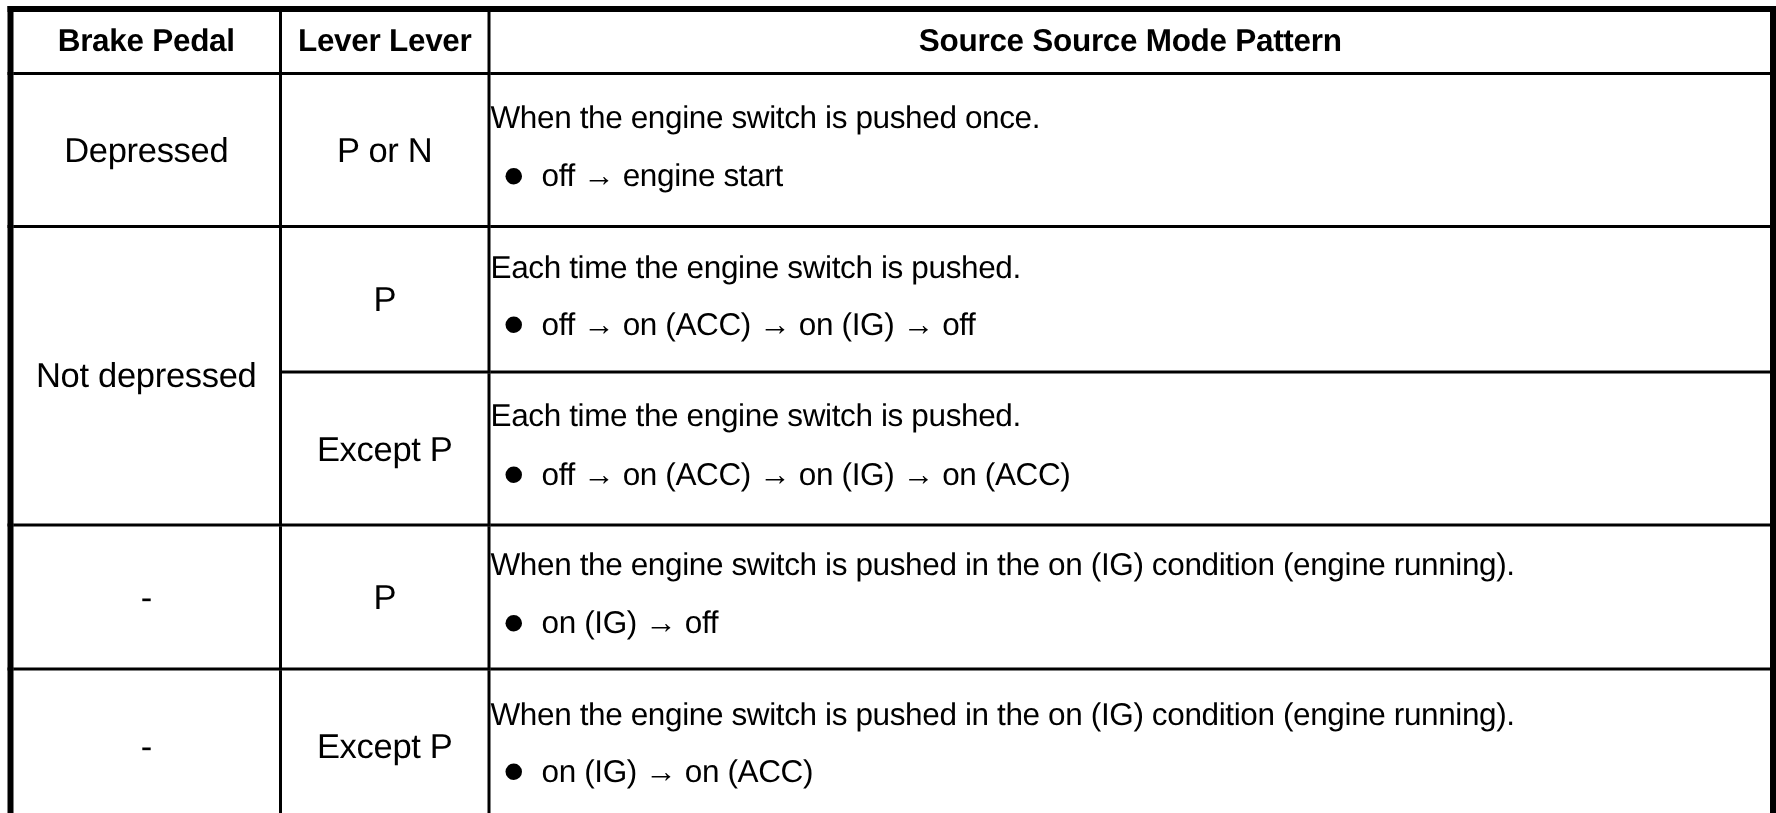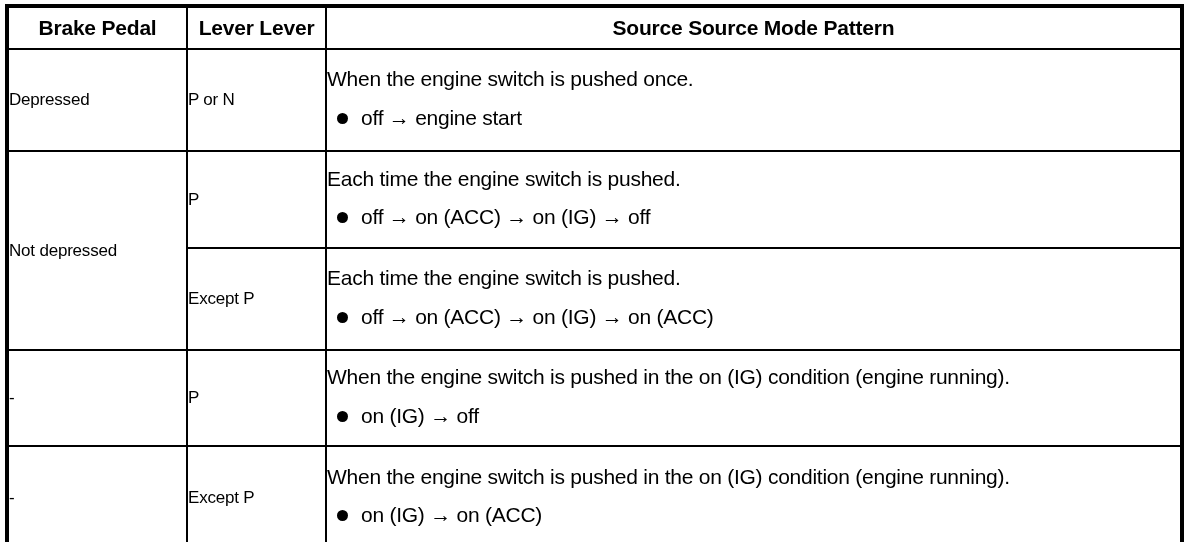--- a/index.html
+++ b/index.html
@@ -51,23 +51,23 @@
     font-size: 21px;
     font-weight: bold;
     text-align: center;
     letter-spacing: -0.2px;
     white-space: nowrap;
   }
 
   
   td.cell-brake,
   td.cell-shift {
-    font-size: 17px;
+    font-size: 23px;
     font-weight: normal;
-    text-align: left;
+    text-align: center;
     letter-spacing: -0.2px;
     white-space: nowrap;
   }
   td.cell-brake  { padding-left: 4px; }
   td.cell-shift  { padding-left: 7px; }
 
   td.cell-power {
     padding: 0 6px 0 7px;
     font-size: 21px;
     letter-spacing: -0.25px;

